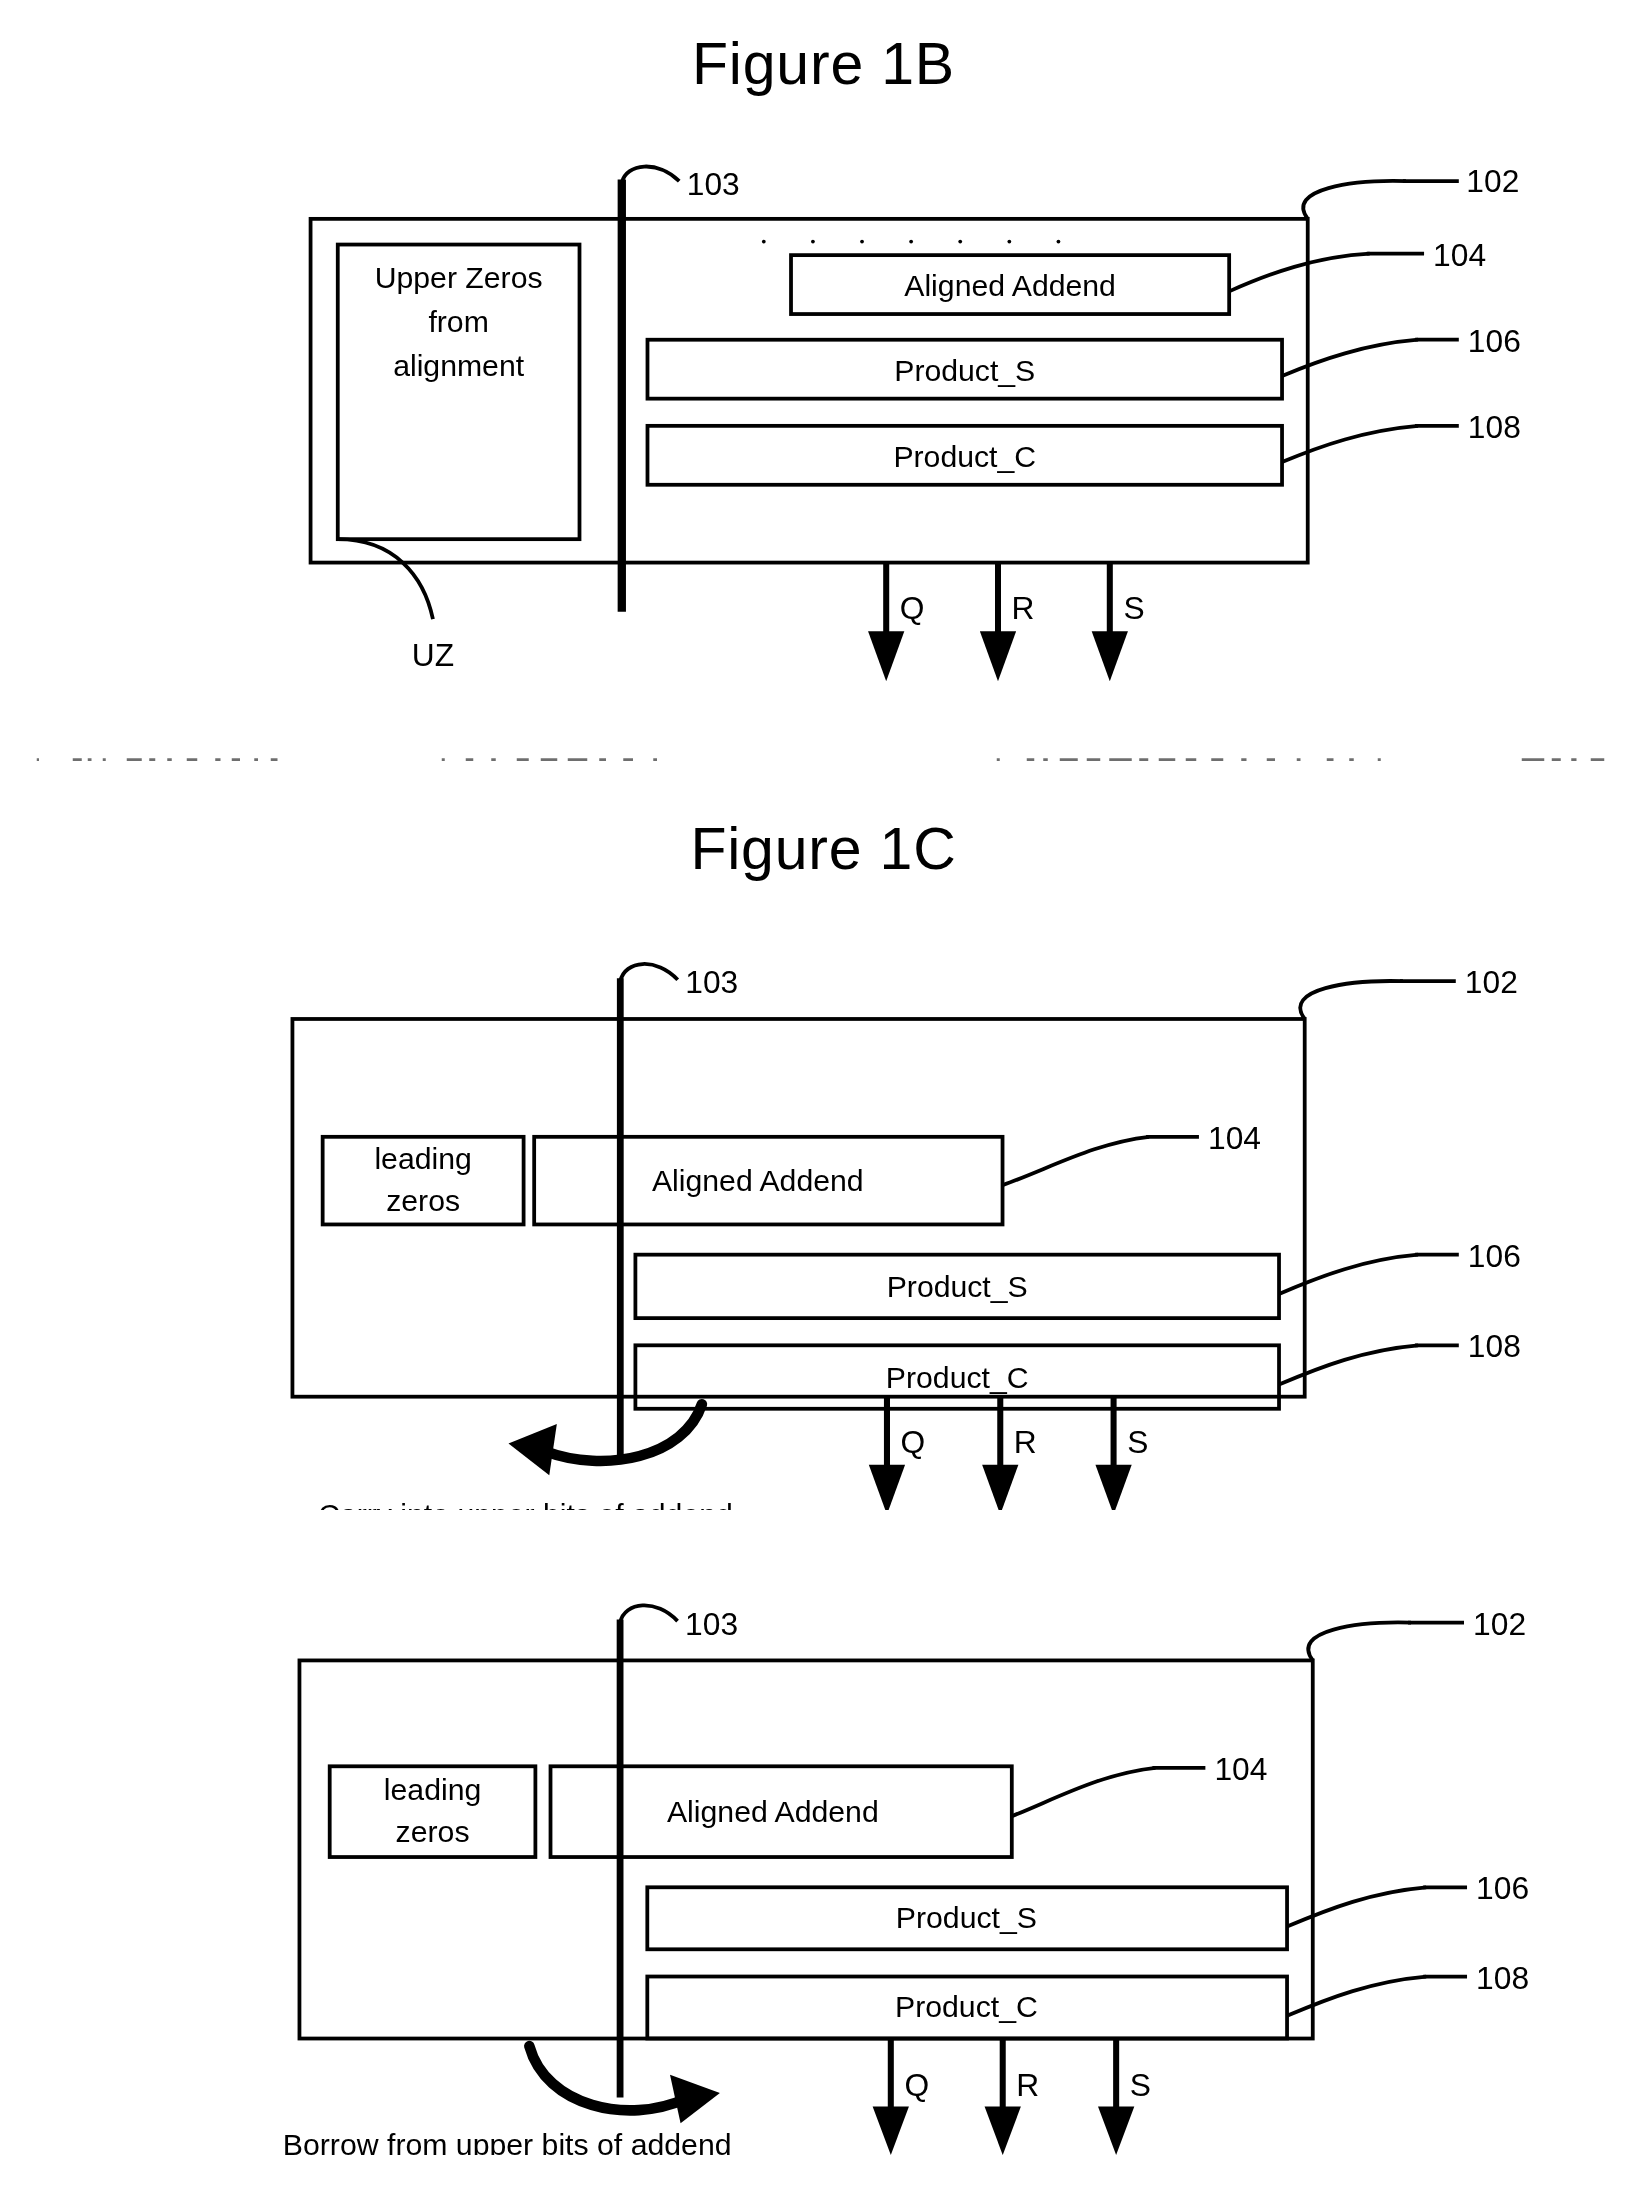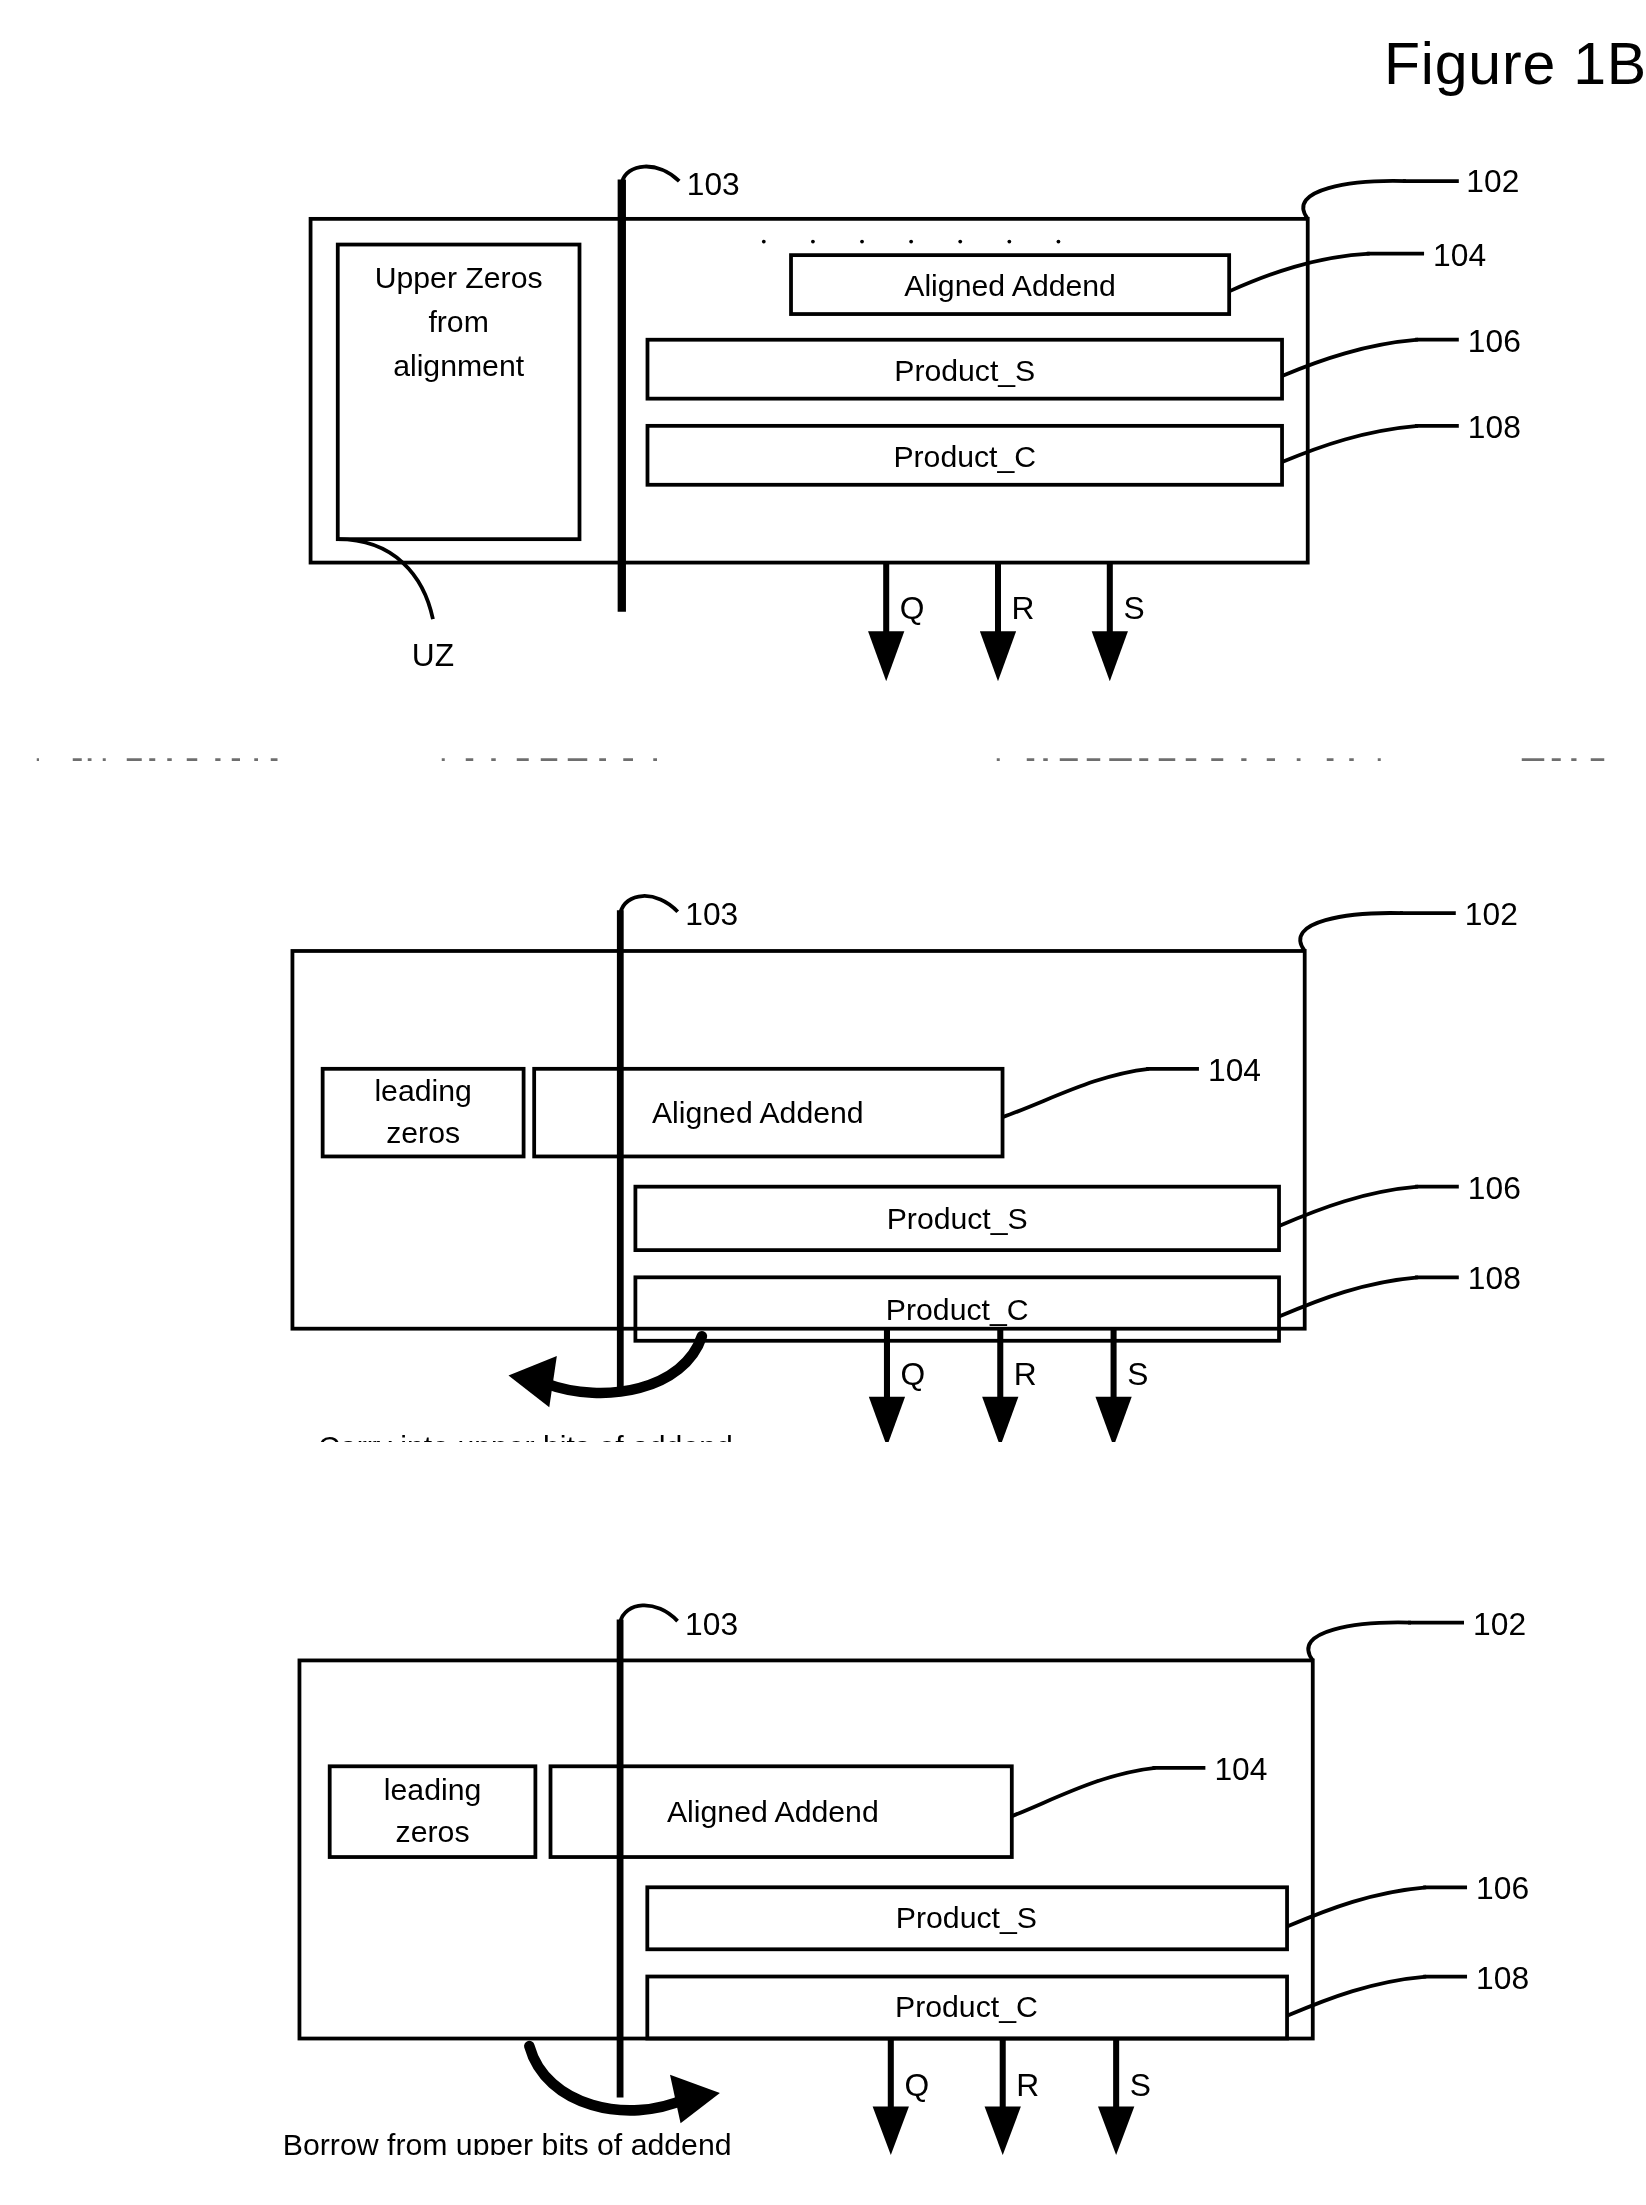--- a/index.html
+++ b/index.html
@@ -20,21 +20,21 @@
     width: 1647px;
     height: 2205px;
     background: #ffffff;
   }
   .fig-block {
     position: absolute;
     left: 0;
     width: 1647px;
   }
   .fig-title {
-    text-align: right;
+    text-align: center;
     font-size: 59px;
     font-weight: 400;
     letter-spacing: 0.8px;
     font-family: "Liberation Sans", sans-serif;
     color: #000;
     white-space: pre;
   }
   svg { display: block; }
   svg text {
     font-family: "Liberation Sans", sans-serif;
@@ -171,20 +171,21 @@
       <rect x="1790" y="3" width="6" height="4"></rect>
         <rect x="1828" y="3" width="4" height="4"></rect>
       <rect x="2020" y="3" width="30" height="4"></rect>
         <rect x="2060" y="3" width="12" height="4"></rect>
       <rect x="2086" y="3" width="7" height="4"></rect>
         <rect x="2112" y="3" width="18" height="4"></rect>
     </g>
   </svg>
 
   <div class="fig-block" style="top:815px;">
+    <div class="fig-title">Figure 1C</div>
 
     <svg width="1647" height="627" viewBox="0 0 2178 830">
 
       <rect x="386" y="180" width="1340" height="500" fill="none" stroke="#000" stroke-width="5"></rect>
 
       <path d="M 1726 180 C 1696 140 1786 128 1856 130" fill="none" stroke="#000" stroke-width="5"></path>
       <line x1="1852" y1="130" x2="1926" y2="130" stroke="#000" stroke-width="5"></line>
       <text class="t-ref" x="1938" y="146">102</text>
 
       <line x1="820" y1="126" x2="820" y2="760" stroke="#000" stroke-width="9"></line>

